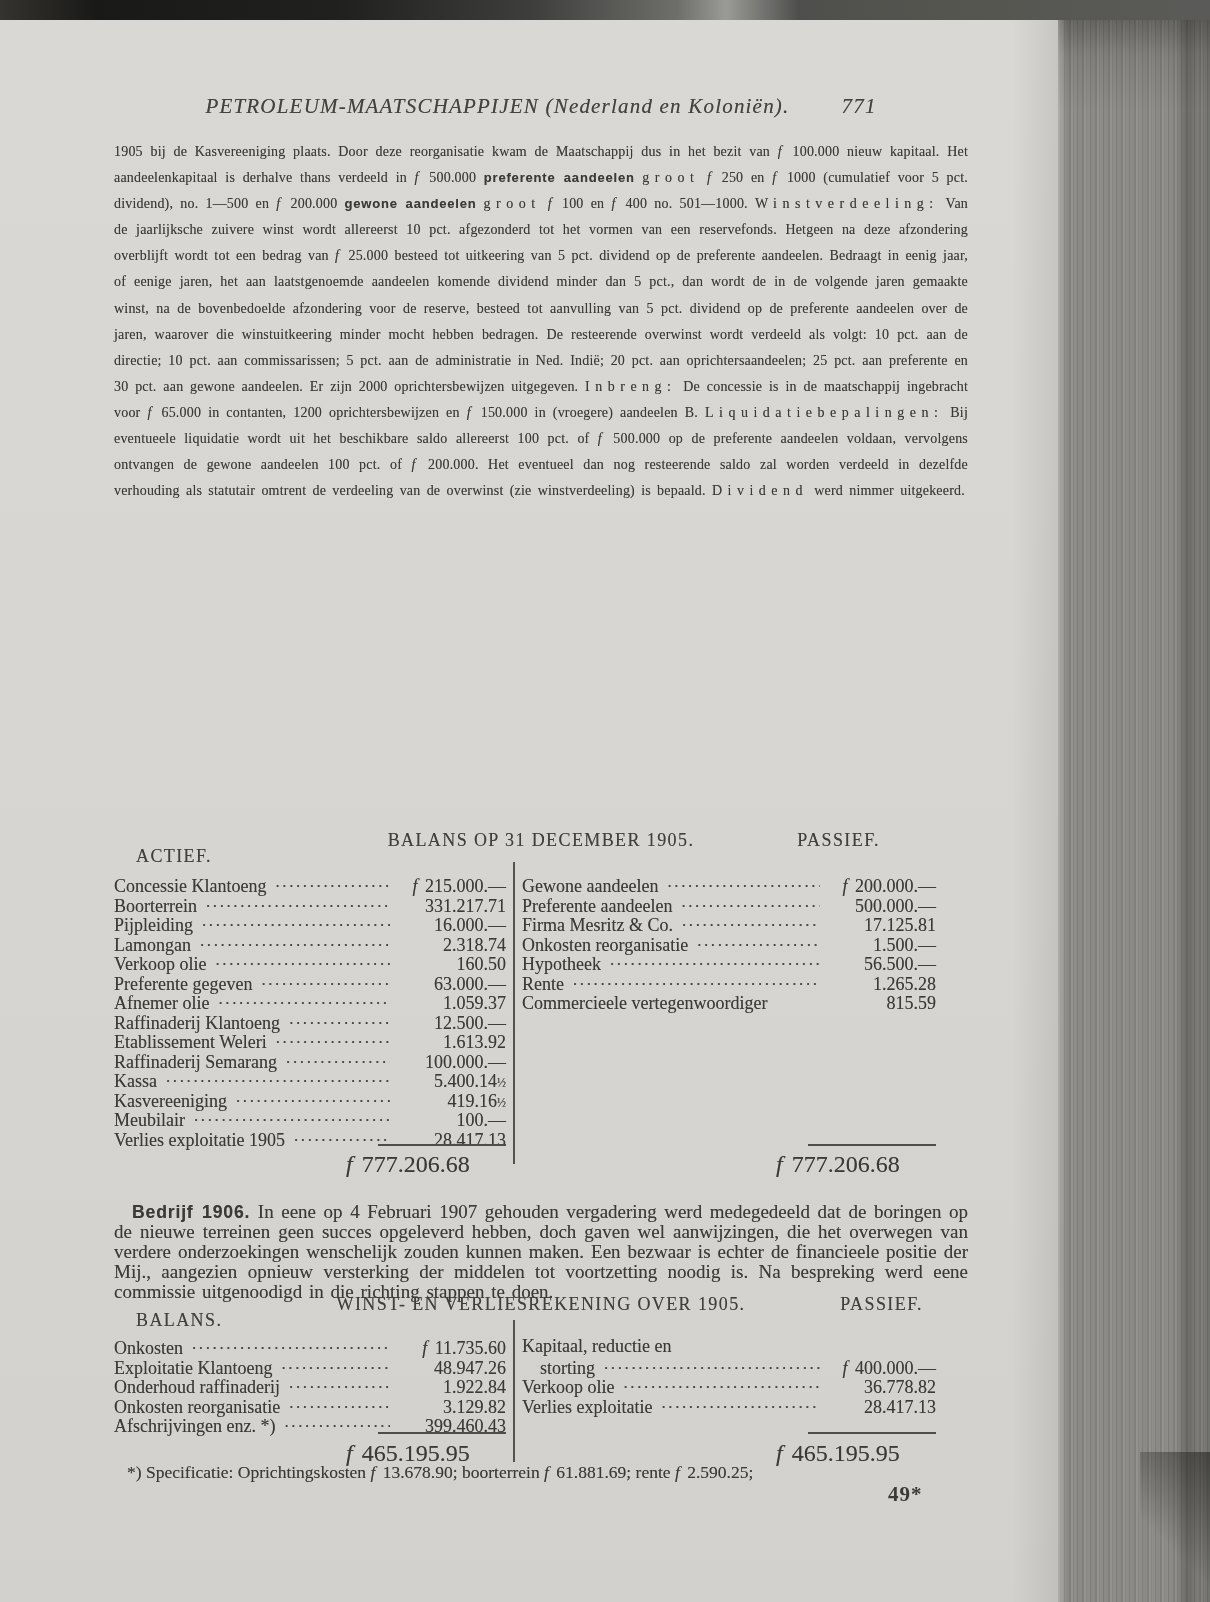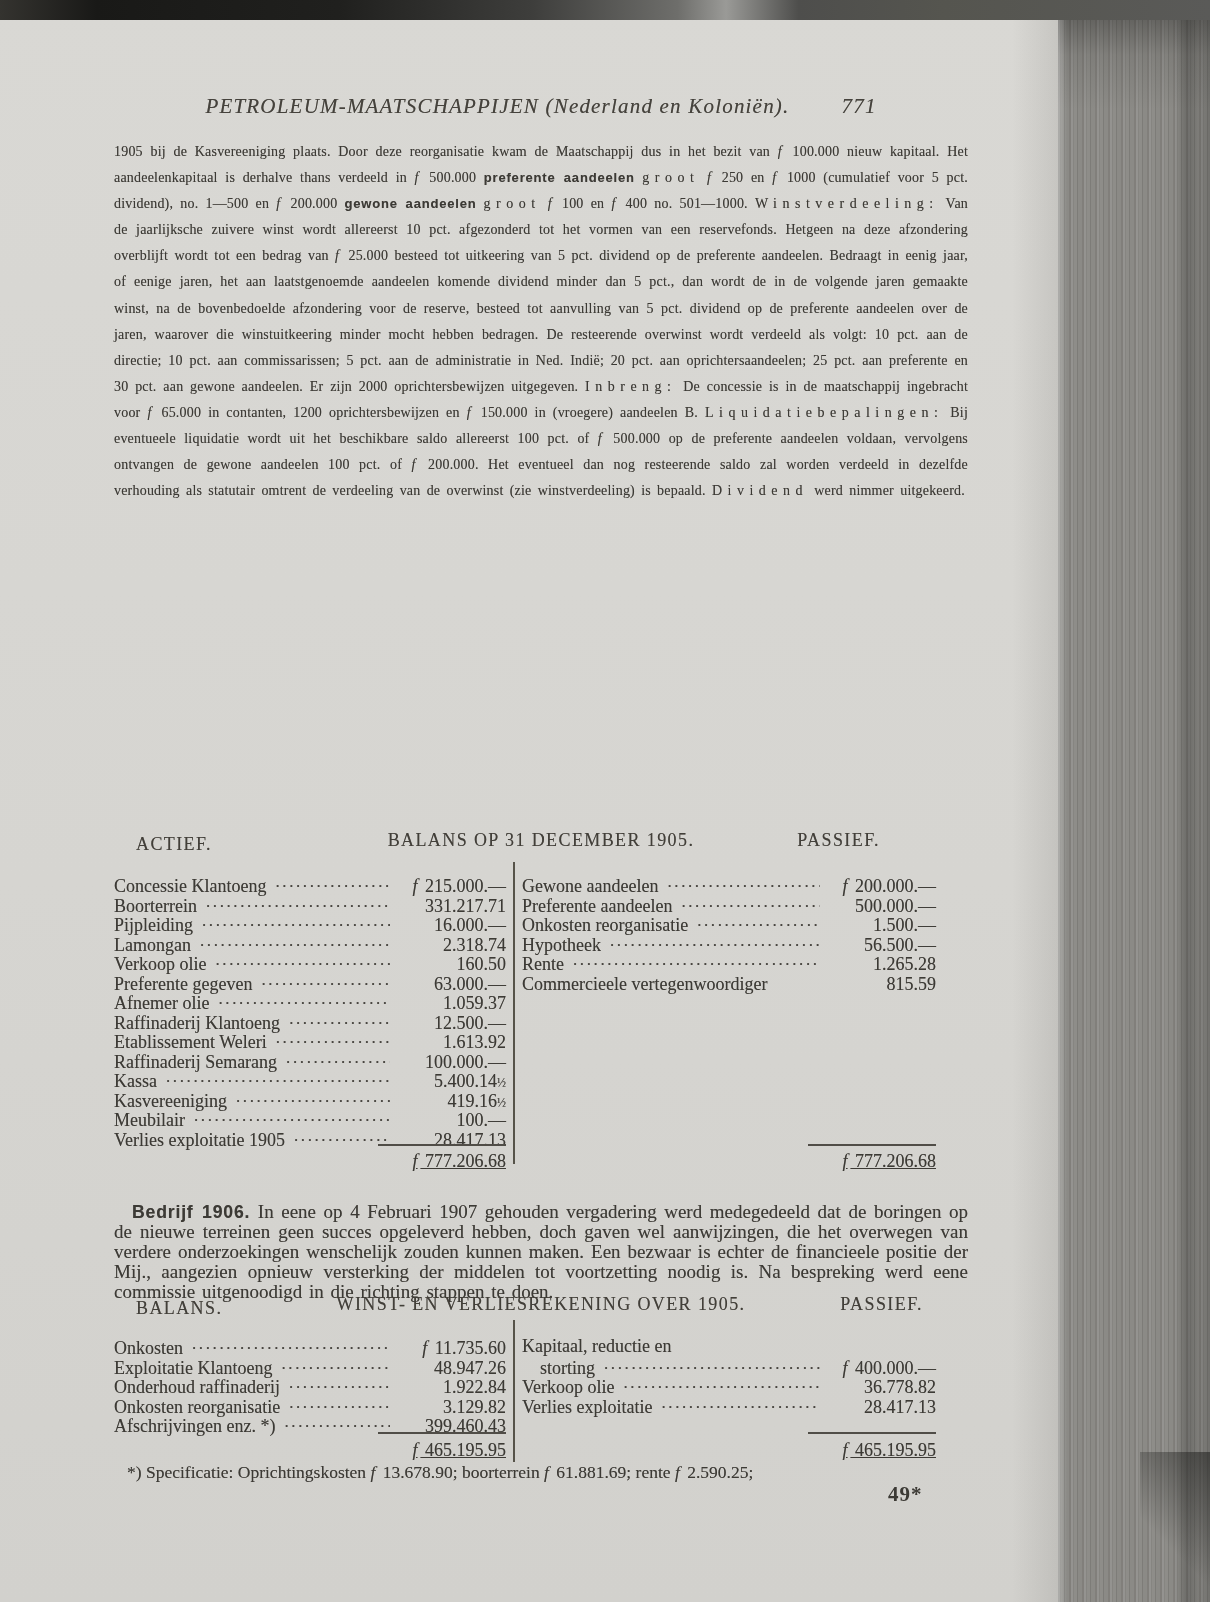--- a/index.html
+++ b/index.html
@@ -49,21 +49,21 @@
   }
   .seg-b{font-family:"Liberation Sans","DejaVu Sans",sans-serif;font-weight:bold;font-size:0.93em;letter-spacing:0.8px;}
   .seg-sp{letter-spacing:5.5px;}
   .fl{font-style:italic;padding-right:3px;}
   .half{font-size:12px;}
   .sect-head{
     position:absolute;left:114px;width:854px;height:22px;z-index:3;
     font-size:18px;letter-spacing:1.4px;color:#423f39;
     text-shadow:0 0 0.5px rgba(60,56,50,0.45);
   }
-  .sect-head .sh-left{position:absolute;left:22px;top:4px;}
+  .sect-head .sh-left{position:absolute;left:22px;top:16px;}
   .sect-head .sh-center{position:absolute;left:0;right:0;top:0;text-align:center;}
   .sect-head .sh-right{position:absolute;top:0;}
   .bal-head{top:830px;}
   .bal-head .sh-right{right:88px;}
   .winst-head{top:1294px;}
   .winst-head .sh-right{right:45px;}
   .acct-table{position:absolute;left:114px;width:854px;z-index:3;
     font-size:18px;text-shadow:0 0 0.5px rgba(60,56,50,0.45);}
   .bal-table{top:858px;height:318px;}
   .winst-table{top:1320px;height:150px;}
@@ -77,21 +77,21 @@
   .lbl{flex:none;}
   .trow.indent .lbl{padding-left:18px;}
   .leader{flex:1 1 auto;position:relative;overflow:hidden;height:1em;margin:0 4px 0 9px;min-width:10px;}
   .leader::before{
     content:"......................................................................";
     position:absolute;left:0;bottom:0;font-size:17px;letter-spacing:2.6px;color:#46433e;
   }
   .trow.nolead .leader::before{content:"";}
   .amt{flex:none;min-width:112px;text-align:right;}
   .total-rule{position:absolute;height:0;border-top:2px solid #504d47;}
-  .total-amt{position:absolute;width:160px;text-align:right;font-size:18px;text-decoration:underline;}
+  .total-amt{position:absolute;width:160px;text-align:left;font-size:24px;}
   .bal-table .rule-l{top:286px;left:264px;width:128px;}
   .bal-table .rule-r{top:286px;left:694px;width:128px;}
   .bal-table .tot-l{top:293px;left:232px;}
   .bal-table .tot-r{top:293px;left:662px;}
   .winst-table .rule-l{top:112px;left:264px;width:128px;}
   .winst-table .rule-r{top:112px;left:694px;width:128px;}
   .winst-table .tot-l{top:120px;left:232px;}
   .winst-table .tot-r{top:120px;left:662px;}
   .bedrijf-par{
     position:absolute;left:114px;top:1174px;width:854px;z-index:3;
@@ -204,20 +204,25 @@
           <span class="lbl">Gewone aandeelen</span>
           <span class="leader"></span>
           <span class="amt"><i class="fl">f</i> 200.000.—</span>
         </div>
         <div class="trow">
           <span class="lbl">Preferente aandeelen</span>
           <span class="leader"></span>
           <span class="amt">500.000.—</span>
         </div>
         <div class="trow">
+          <span class="lbl">Firma Mesritz &amp; Co.</span>
+          <span class="leader"></span>
+          <span class="amt">17.125.81</span>
+        </div>
+        <div class="trow">
           <span class="lbl">Onkosten reorganisatie</span>
           <span class="leader"></span>
           <span class="amt">1.500.—</span>
         </div>
         <div class="trow">
           <span class="lbl">Hypotheek</span>
           <span class="leader"></span>
           <span class="amt">56.500.—</span>
         </div>
         <div class="trow">

